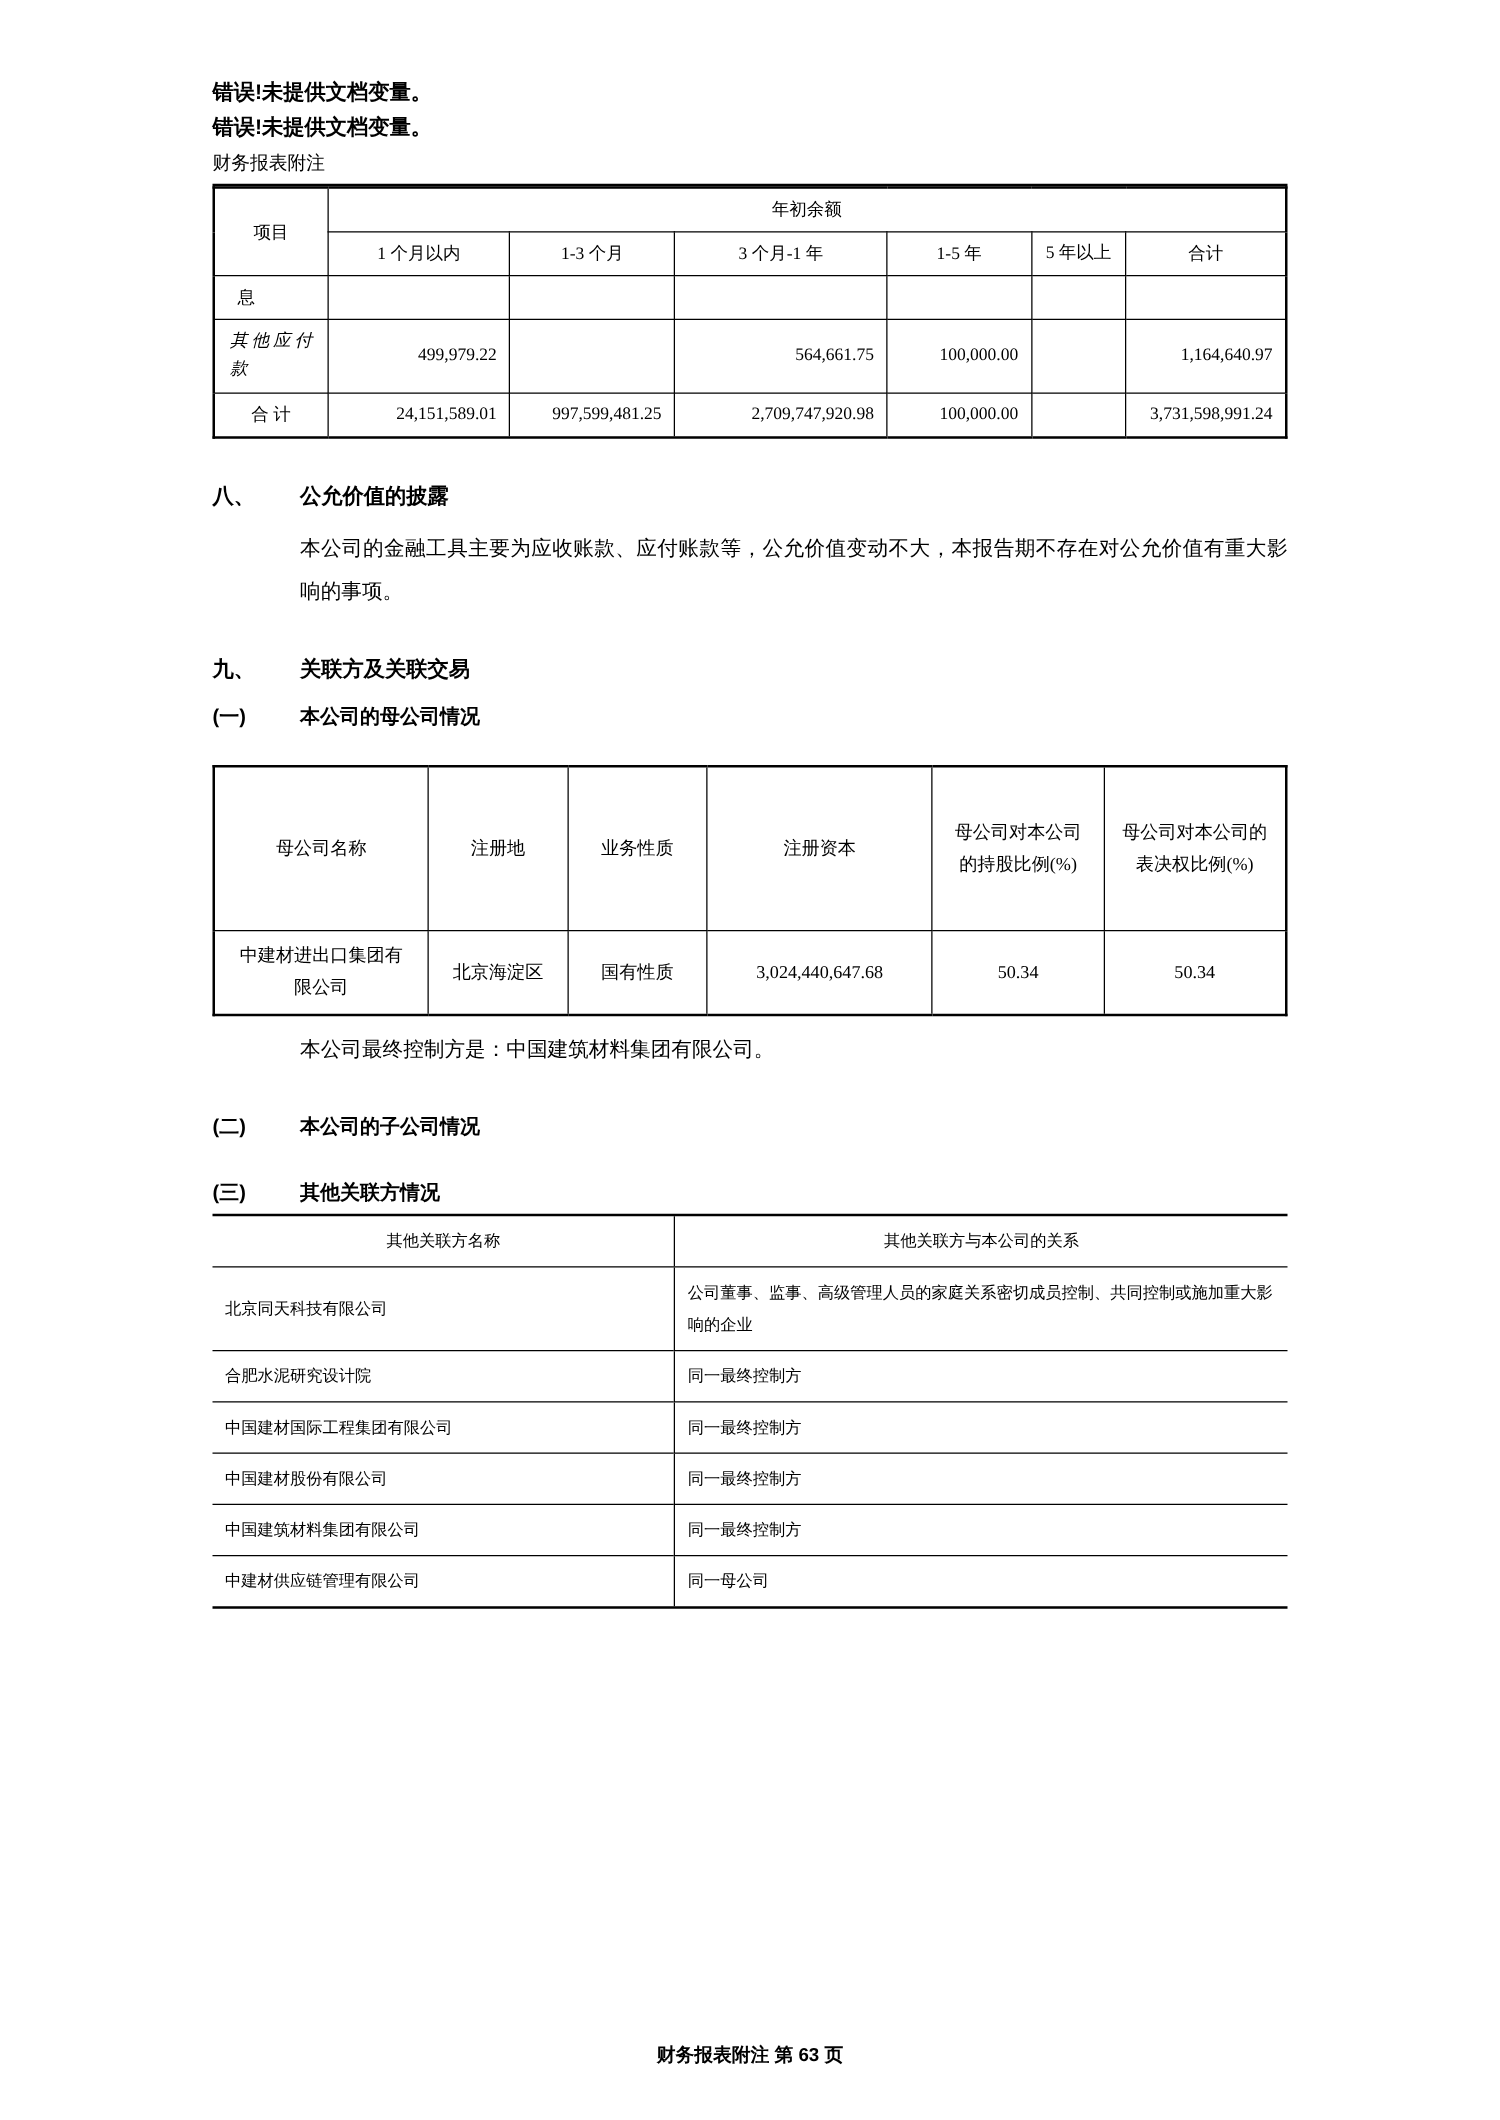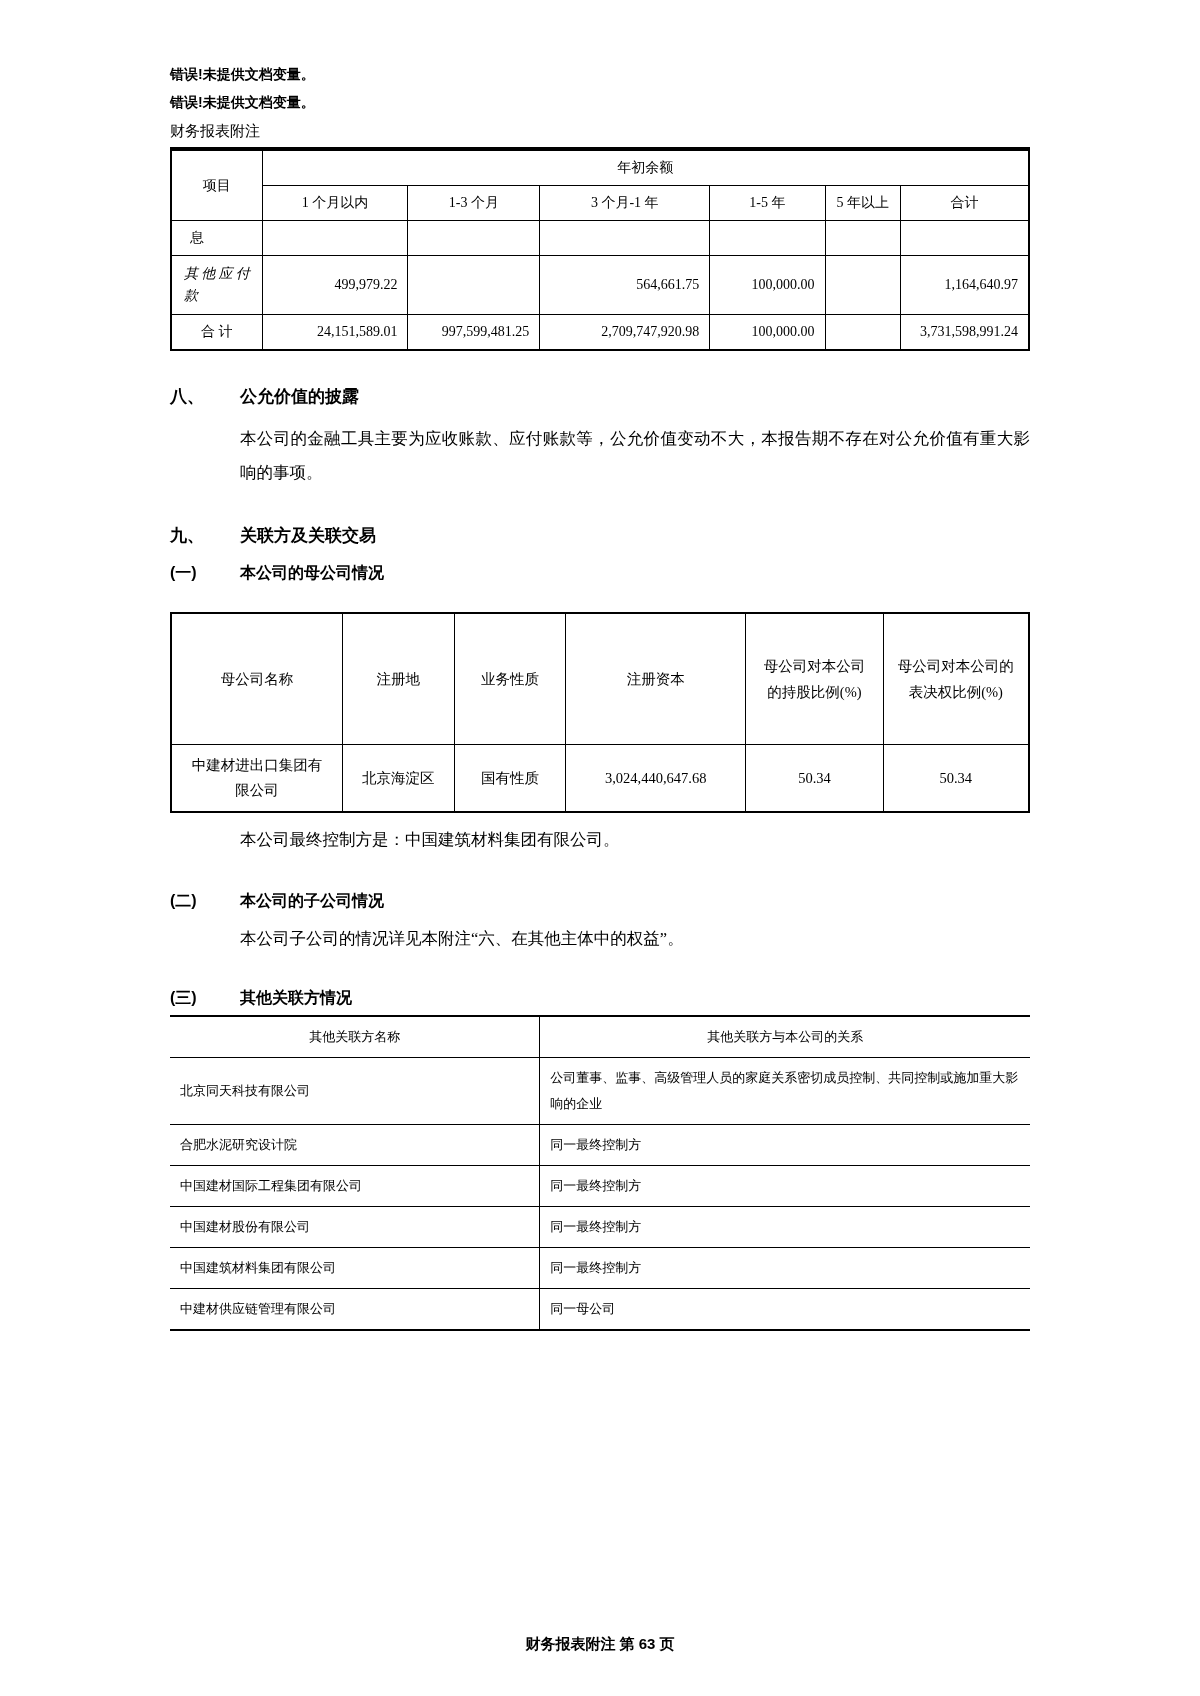--- a/index.html
+++ b/index.html
@@ -18,21 +18,21 @@
   .page {
     position: absolute;
     left: 0; top: 0;
     width: 1200px;
     height: 1696px;
     box-sizing: border-box;
     padding: 60px 170px 0 170px;
   }
   .hdr {
     font-family: "Liberation Sans", "DejaVu Sans", sans-serif;
-    font-size: 14px;
+    font-size: 17px;
     font-weight: bold;
     line-height: 28px;
   }
   .hdr-sub {
     font-family: "Liberation Serif", "DejaVu Serif", serif;
     font-size: 15px;
     line-height: 26px;
     margin-top: 2px;
     padding-bottom: 3px;
   }
@@ -233,21 +233,20 @@
     </tbody>
       </table>
   </div>
 
   <div class="para tight">本公司最终控制方是：中国建筑材料集团有限公司。</div>
 
   <div class="sec small" style="margin-top:34px;">
     <span class="num">(二)</span>
     <span>本公司的子公司情况</span>
   </div>
-  <div class="para tight">本公司子公司的情况详见本附注“六、在其他主体中的权益”。</div>
 
   <div class="sec small" style="margin-top:32px;">
     <span class="num">(三)</span>
     <span>其他关联方情况</span>
   </div>
 
   <div class="t3wrap">
     <table class="t3">
       <tbody>
           <tr class="head">

